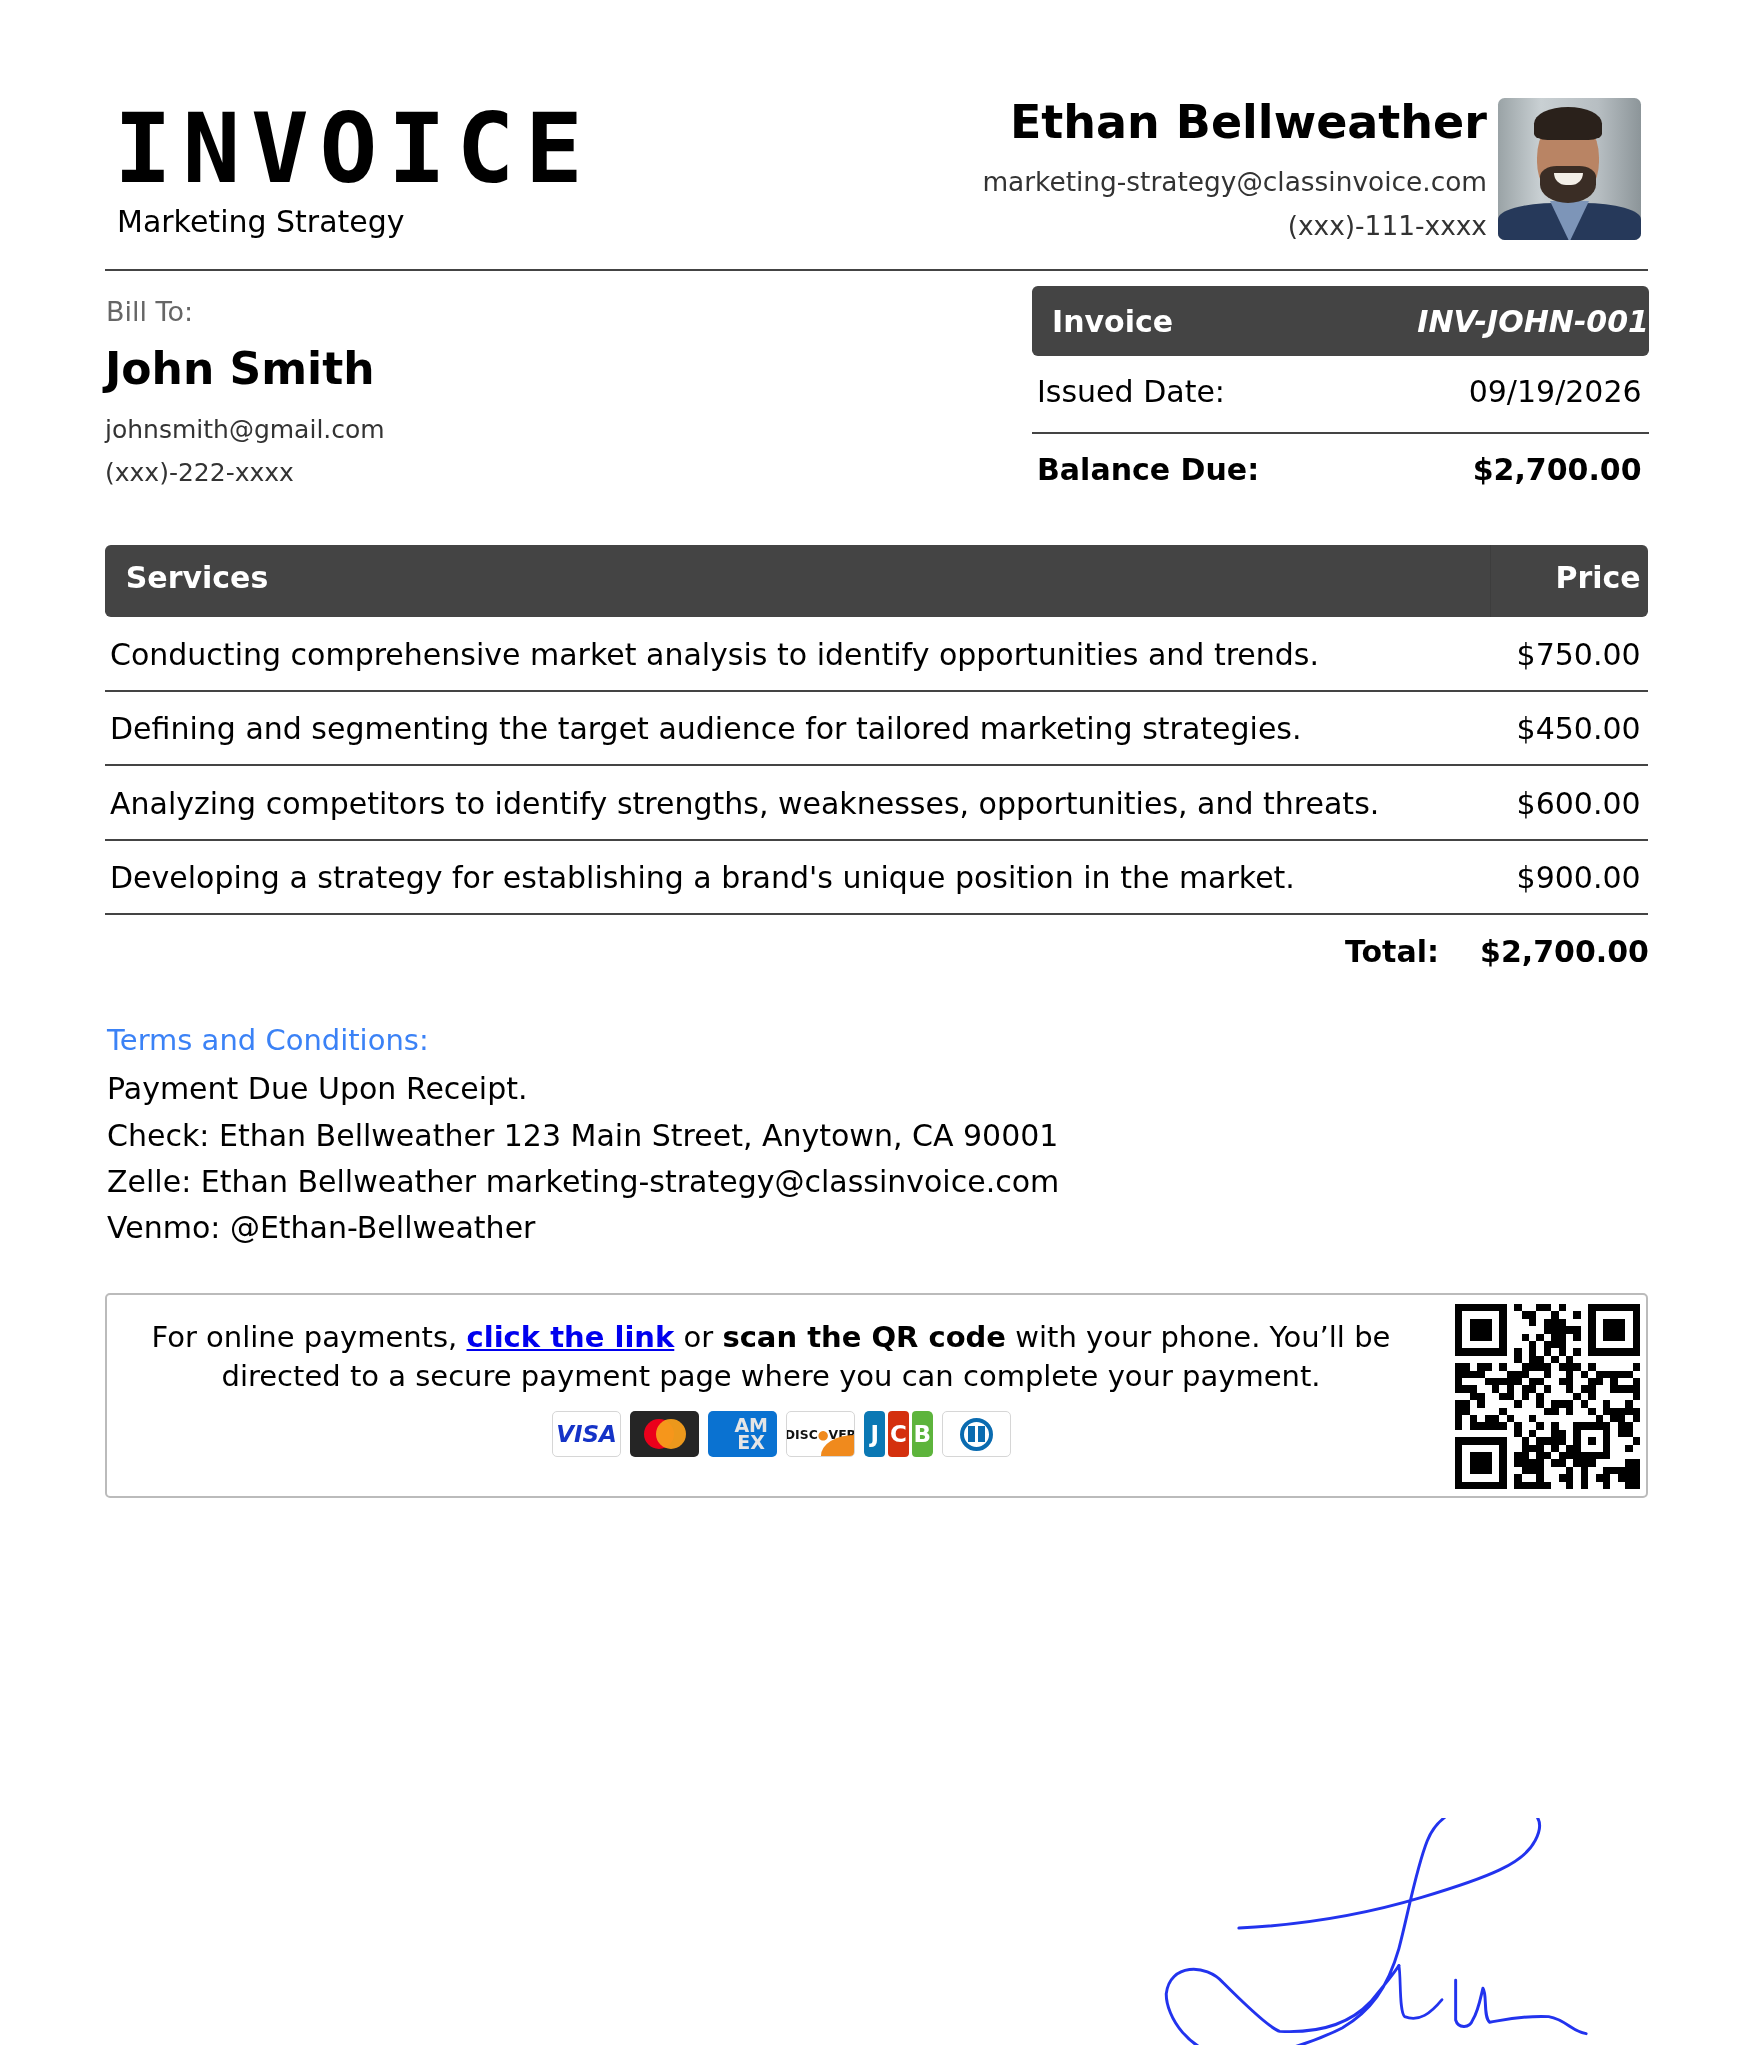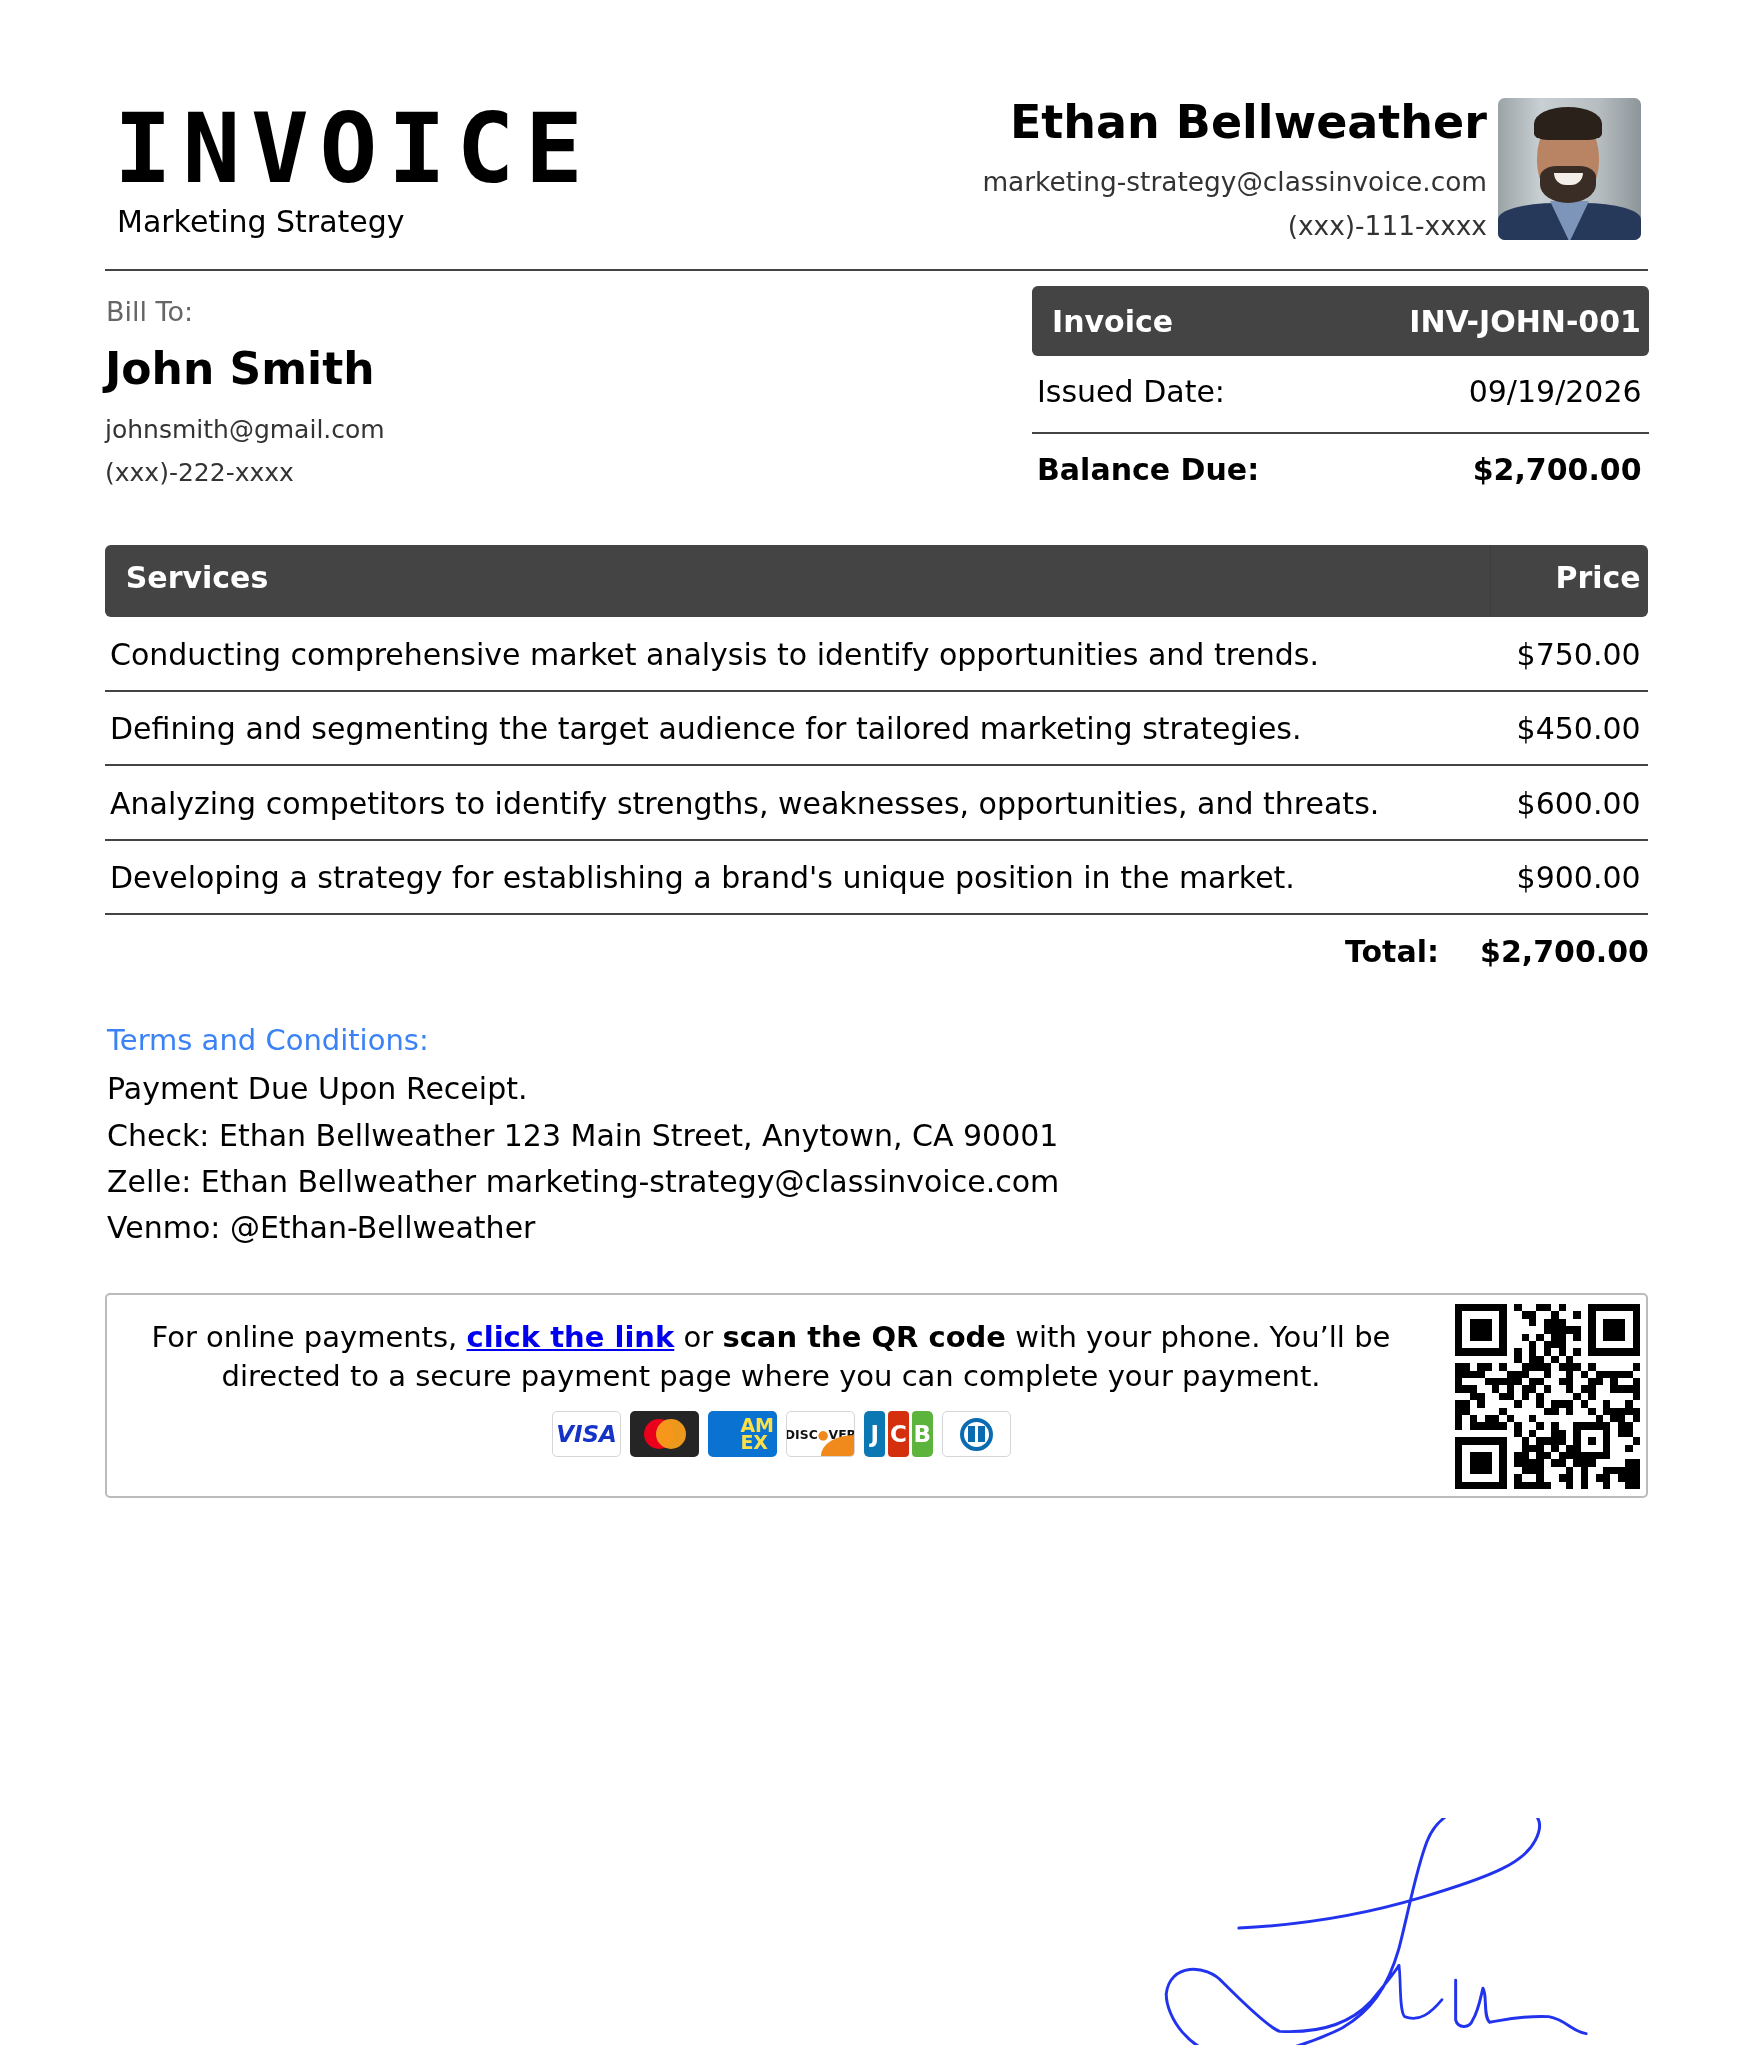--- a/index.html
+++ b/index.html
@@ -25,21 +25,21 @@
 
   
   .bill-label { left:106px; top:298px; font-size:27px; color:#666; line-height:1; }
   .bill-name { left:105px; top:347px; font-size:44px; font-weight:bold; line-height:1; }
   .bill-email { left:105px; top:417px; font-size:25px; color:#333; line-height:1; }
   .bill-phone { left:105px; top:460px; font-size:25px; color:#333; line-height:1; }
 
   
   .meta-head { left:1032px; top:286px; width:617px; height:70px; background:#444; border-radius:5.8px; color:#fff; }
   .meta-head .l { position:absolute; left:20px; top:20.7px; font-size:30px; font-weight:bold; line-height:1; }
-  .meta-head .r { position:absolute; right:8px; top:20.7px; font-size:30px; font-weight:bold; line-height:1; }
+  .meta-head .r { position:absolute; right:0; top:20.7px; font-size:30px; font-weight:bold; line-height:1;font-style:italic; }
   .meta-row { left:1032px; width:617px; height:62px; }
   .meta-row .l { position:absolute; left:5px; font-size:30px; line-height:1; }
   .meta-row .r { position:absolute; right:7.4px; font-size:30px; line-height:1; }
   .meta-issued { top:364px; }
   .meta-issued .l, .meta-issued .r { top:13.2px; }
   .meta-rule { left:1032px; top:432px; width:617px; height:1.7px; background:#444; }
   .meta-due { top:438px; }
   .meta-due .l, .meta-due .r { top:17.4px; font-weight:bold; }
 
   
@@ -61,21 +61,21 @@
   .pay-box { left:105px; top:1293px; width:1543px; height:205px; border:2.1px solid #bbb; border-radius:5px; box-sizing:border-box; }
   .pay-text { left:108px; top:1318px; width:1326px; font-size:29px; line-height:39px; text-align:center; }
   .pay-text a { color:#0000ee; text-decoration:underline; font-weight:bold; }
   .pay-text b { font-weight:bold; }
   .cards { left:552px; top:1411px; height:46px; display:flex; gap:9px; }
   .card { width:69px; height:46px; border-radius:5px; box-sizing:border-box; position:relative; overflow:hidden; display:flex; align-items:center; justify-content:center; }
   .card.visa { border:1.7px solid #d6d6d6; background:#fff; color:#1533c7; font-weight:bold; font-style:italic; font-size:23px; }
   .card.mc { background:#252525; }
   .card.mc .c1 { position:absolute; left:14px; top:8.3px; width:30px; height:30px; border-radius:50%; background:#eb001b; }
   .card.mc .c2 { position:absolute; left:26.4px; top:8.3px; width:30px; height:30px; border-radius:50%; background:#f79e1b; opacity:0.95; }
-  .card.amex { background:#0a72d1; color:#fde047; font-weight:bold; font-size:19px; line-height:0.9; text-align:left; justify-content:flex-end; padding-right:3px; }
+  .card.amex { background:#0a72d1; color:#e5e5e5; font-weight:bold; font-size:19px; line-height:0.9; text-align:center; justify-content:flex-end; padding-right:9px; }
   .card.disc { border:1.7px solid #d6d6d6; background:#fff; font-size:12.4px; font-weight:bold; color:#111; }
   .card.disc .o { color:#f08a1d; }
   .card.disc .corner { position:absolute; right:0; bottom:0; width:33px; height:20.7px; background:#f08a1d; border-top-left-radius:33px 20.7px; }
   .card.jcb { background:transparent; gap:2.5px; }
   .card.jcb span { width:21.5px; height:46px; display:flex; align-items:center; justify-content:center; color:#fff; font-weight:bold; font-size:23px; border-radius:4.1px; }
   .card.diners { border:1.7px solid #d6d6d6; background:#fff; }
   .card.diners .ring { width:33px; height:33px; border-radius:50%; border:4.1px solid #0a6bb0; box-sizing:border-box; display:flex; align-items:center; justify-content:center; }
   .card.diners .bar { width:6.6px; height:15.7px; background:#0a6bb0; margin:0 1.7px; }
 
   .qr { left:1455px; top:1304px; width:185px; height:185px; }

